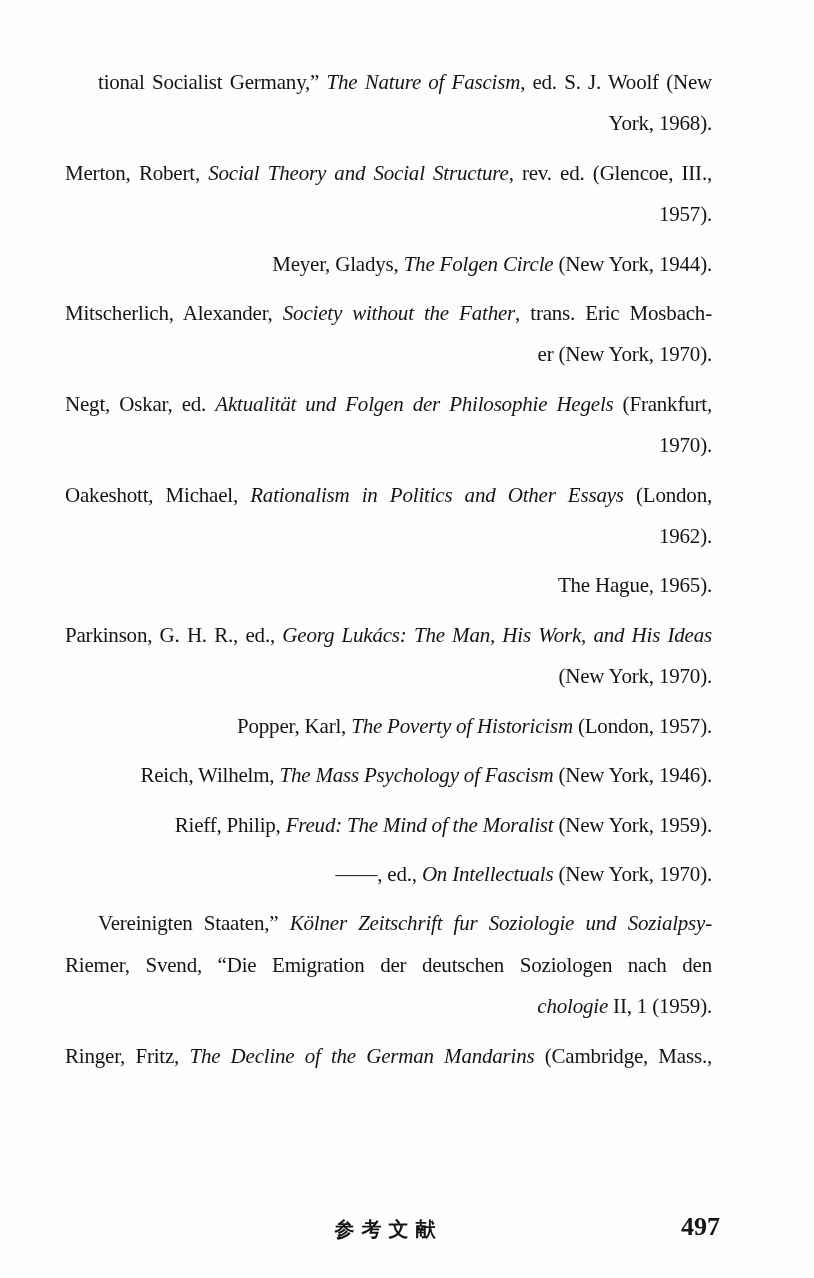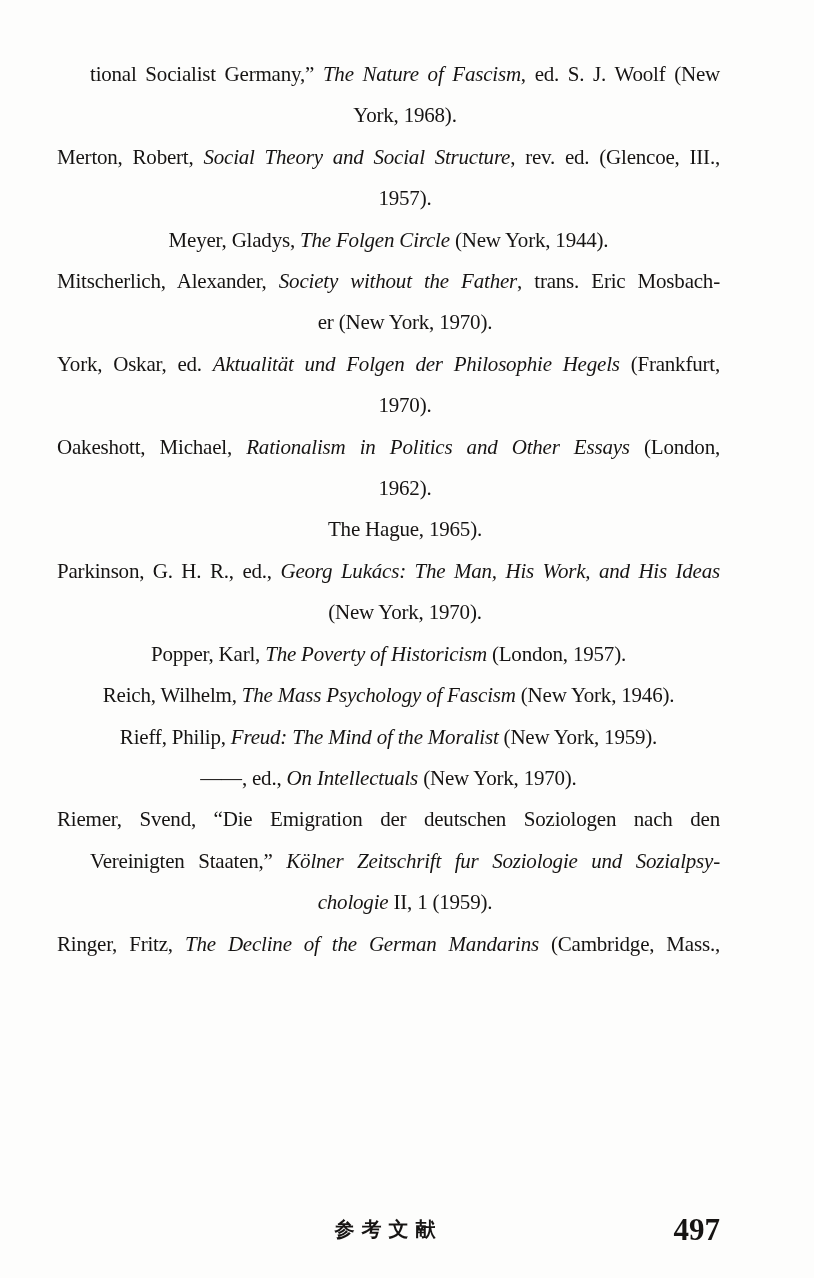--- a/index.html
+++ b/index.html
@@ -21,29 +21,29 @@
     width: 814px;
     height: 1278px;
   }
   .bibliography {
     position: absolute;
     left: 57px;
     top: 54px;
     width: 663px;
   }
   .entry {
-    margin: 0;
+    margin: 8px;
     padding: 0;
   }
   .line {
     font-size: 21px;
     line-height: 41.4px;
     letter-spacing: -0.2px;
     white-space: normal;
-    text-align: center;
+    text-align: right;
   }
   .line.indent {
     margin-left: 33px;
   }
   .line.full {
     text-align: justify;
     text-align-last: justify;
   }
   .it {
     font-style: italic;
@@ -66,21 +66,21 @@
     top: 4px;
     font-size: 20px;
     letter-spacing: 7px;
     font-weight: 600;
     white-space: nowrap;
   }
   .footer-page-number {
     position: absolute;
     right: 0;
     top: 0;
-    font-size: 31px;
+    font-size: 26px;
     font-weight: 600;
   }
 </style>
 </head>
 <body style="background: rgb(253, 253, 252); color: rgb(22, 20, 19);">
 
 <div class="page">
   <div class="bibliography">
       <div class="entry">
         <div class="line indent full"><span class="rm">tional Socialist Germany,” </span><span class="it">The Nature of Fascism</span><span class="rm">, ed. S. J. Woolf (New</span></div>
@@ -91,21 +91,21 @@
         <div class="line indent"><span class="rm">1957).</span></div>
       </div>
       <div class="entry">
         <div class="line"><span class="rm">Meyer, Gladys, </span><span class="it">The Folgen Circle</span><span class="rm"> (New York, 1944).</span></div>
       </div>
       <div class="entry">
         <div class="line full"><span class="rm">Mitscherlich, Alexander, </span><span class="it">Society without the Father</span><span class="rm">, trans. Eric Mosbach-</span></div>
         <div class="line indent"><span class="rm">er (New York, 1970).</span></div>
       </div>
       <div class="entry">
-        <div class="line full"><span class="rm">York, Oskar, ed. </span><span class="it">Aktualität und Folgen der Philosophie Hegels</span><span class="rm"> (Frankfurt,</span></div>
+        <div class="line full"><span class="rm">Negt, Oskar, ed. </span><span class="it">Aktualität und Folgen der Philosophie Hegels</span><span class="rm"> (Frankfurt,</span></div>
         <div class="line indent"><span class="rm">1970).</span></div>
       </div>
       <div class="entry">
         <div class="line full"><span class="rm">Oakeshott, Michael, </span><span class="it">Rationalism in Politics and Other Essays</span><span class="rm"> (London,</span></div>
         <div class="line indent"><span class="rm">1962).</span></div>
       </div>
       <div class="entry">
         <div class="line indent"><span class="rm">The Hague, 1965).</span></div>
       </div>
       <div class="entry">
@@ -118,22 +118,22 @@
       <div class="entry">
         <div class="line"><span class="rm">Reich, Wilhelm, </span><span class="it">The Mass Psychology of Fascism</span><span class="rm"> (New York, 1946).</span></div>
       </div>
       <div class="entry">
         <div class="line"><span class="rm">Rieff, Philip, </span><span class="it">Freud: The Mind of the Moralist</span><span class="rm"> (New York, 1959).</span></div>
       </div>
       <div class="entry">
         <div class="line"><span class="rm">——, ed., </span><span class="it">On Intellectuals</span><span class="rm"> (New York, 1970).</span></div>
       </div>
       <div class="entry">
+        <div class="line indent full"><span class="rm">Vereinigten Staaten,” </span><span class="it">Kölner Zeitschrift fur Soziologie und Sozialpsy-</span></div>
         <div class="line full"><span class="rm">Riemer, Svend, “Die Emigration der deutschen Soziologen nach den</span></div>
-        <div class="line indent full"><span class="rm">Vereinigten Staaten,” </span><span class="it">Kölner Zeitschrift fur Soziologie und Sozialpsy-</span></div>
         <div class="line indent"><span class="it">chologie</span><span class="rm"> II, 1 (1959).</span></div>
       </div>
       <div class="entry">
         <div class="line full"><span class="rm">Ringer, Fritz, </span><span class="it">The Decline of the German Mandarins</span><span class="rm"> (Cambridge, Mass.,</span></div>
       </div>
     </div>
   <div class="footer">
     <span class="footer-title">参考文献</span>
     <span class="footer-page-number">497</span>
   </div>

